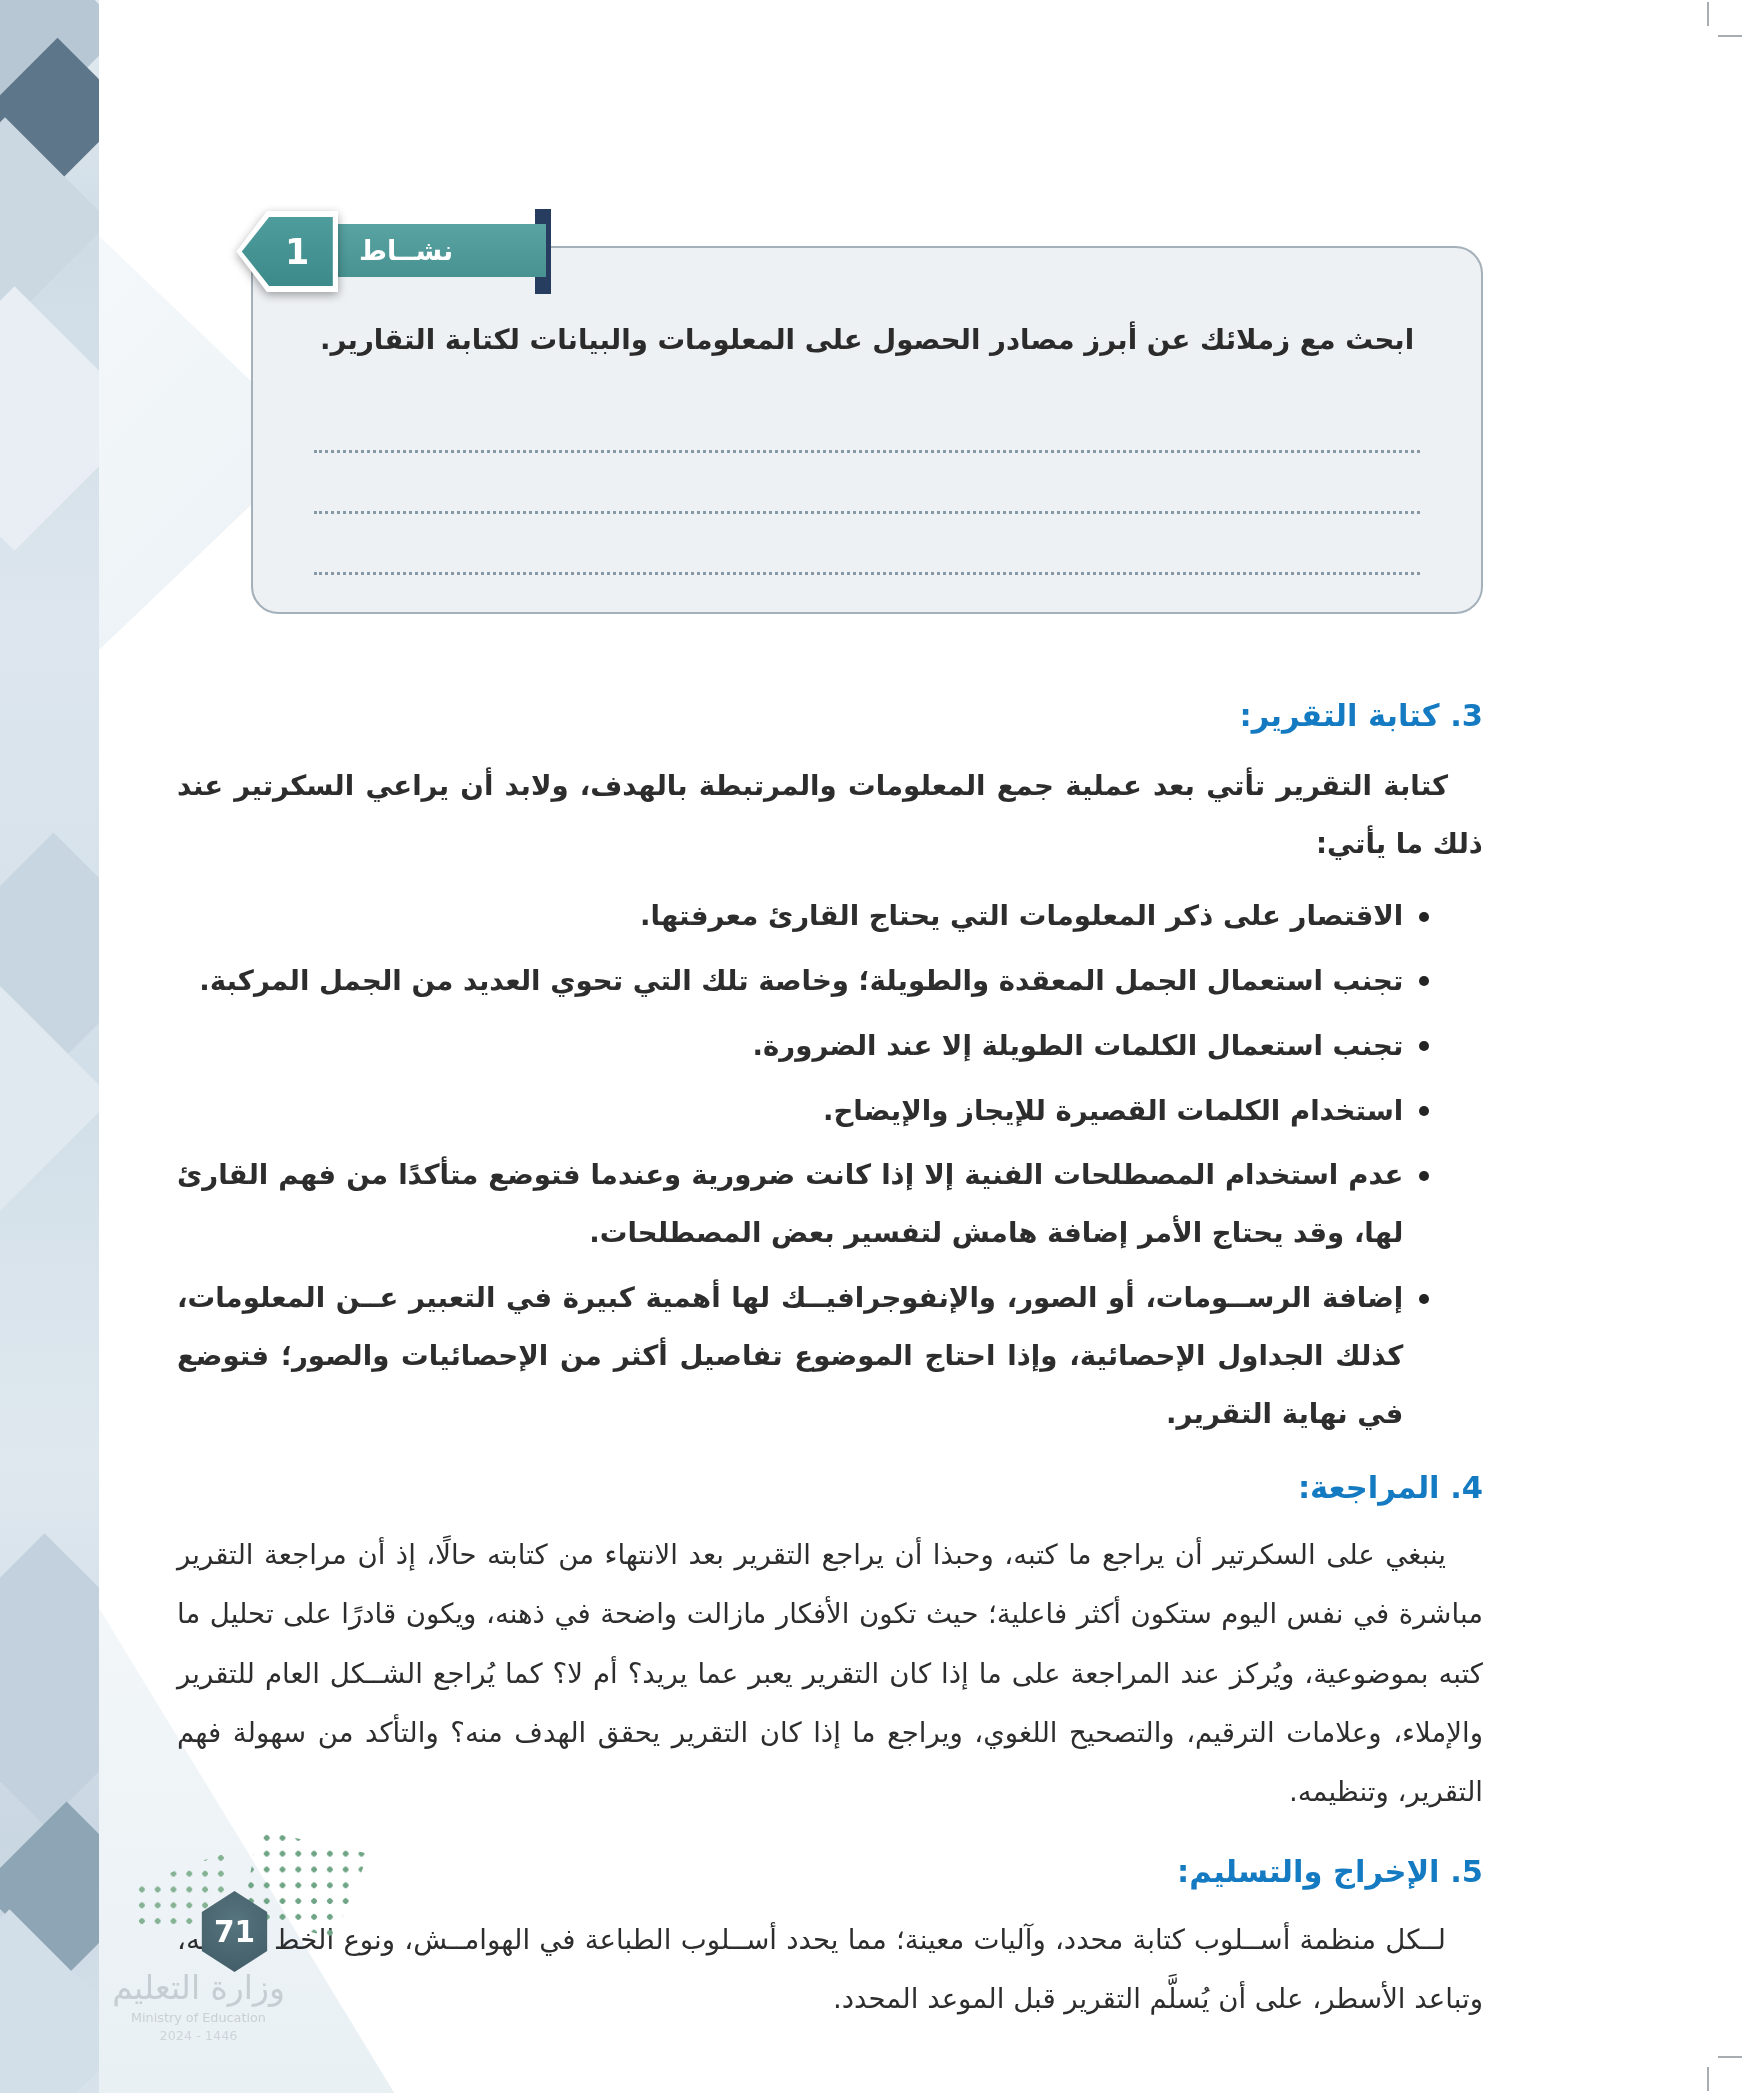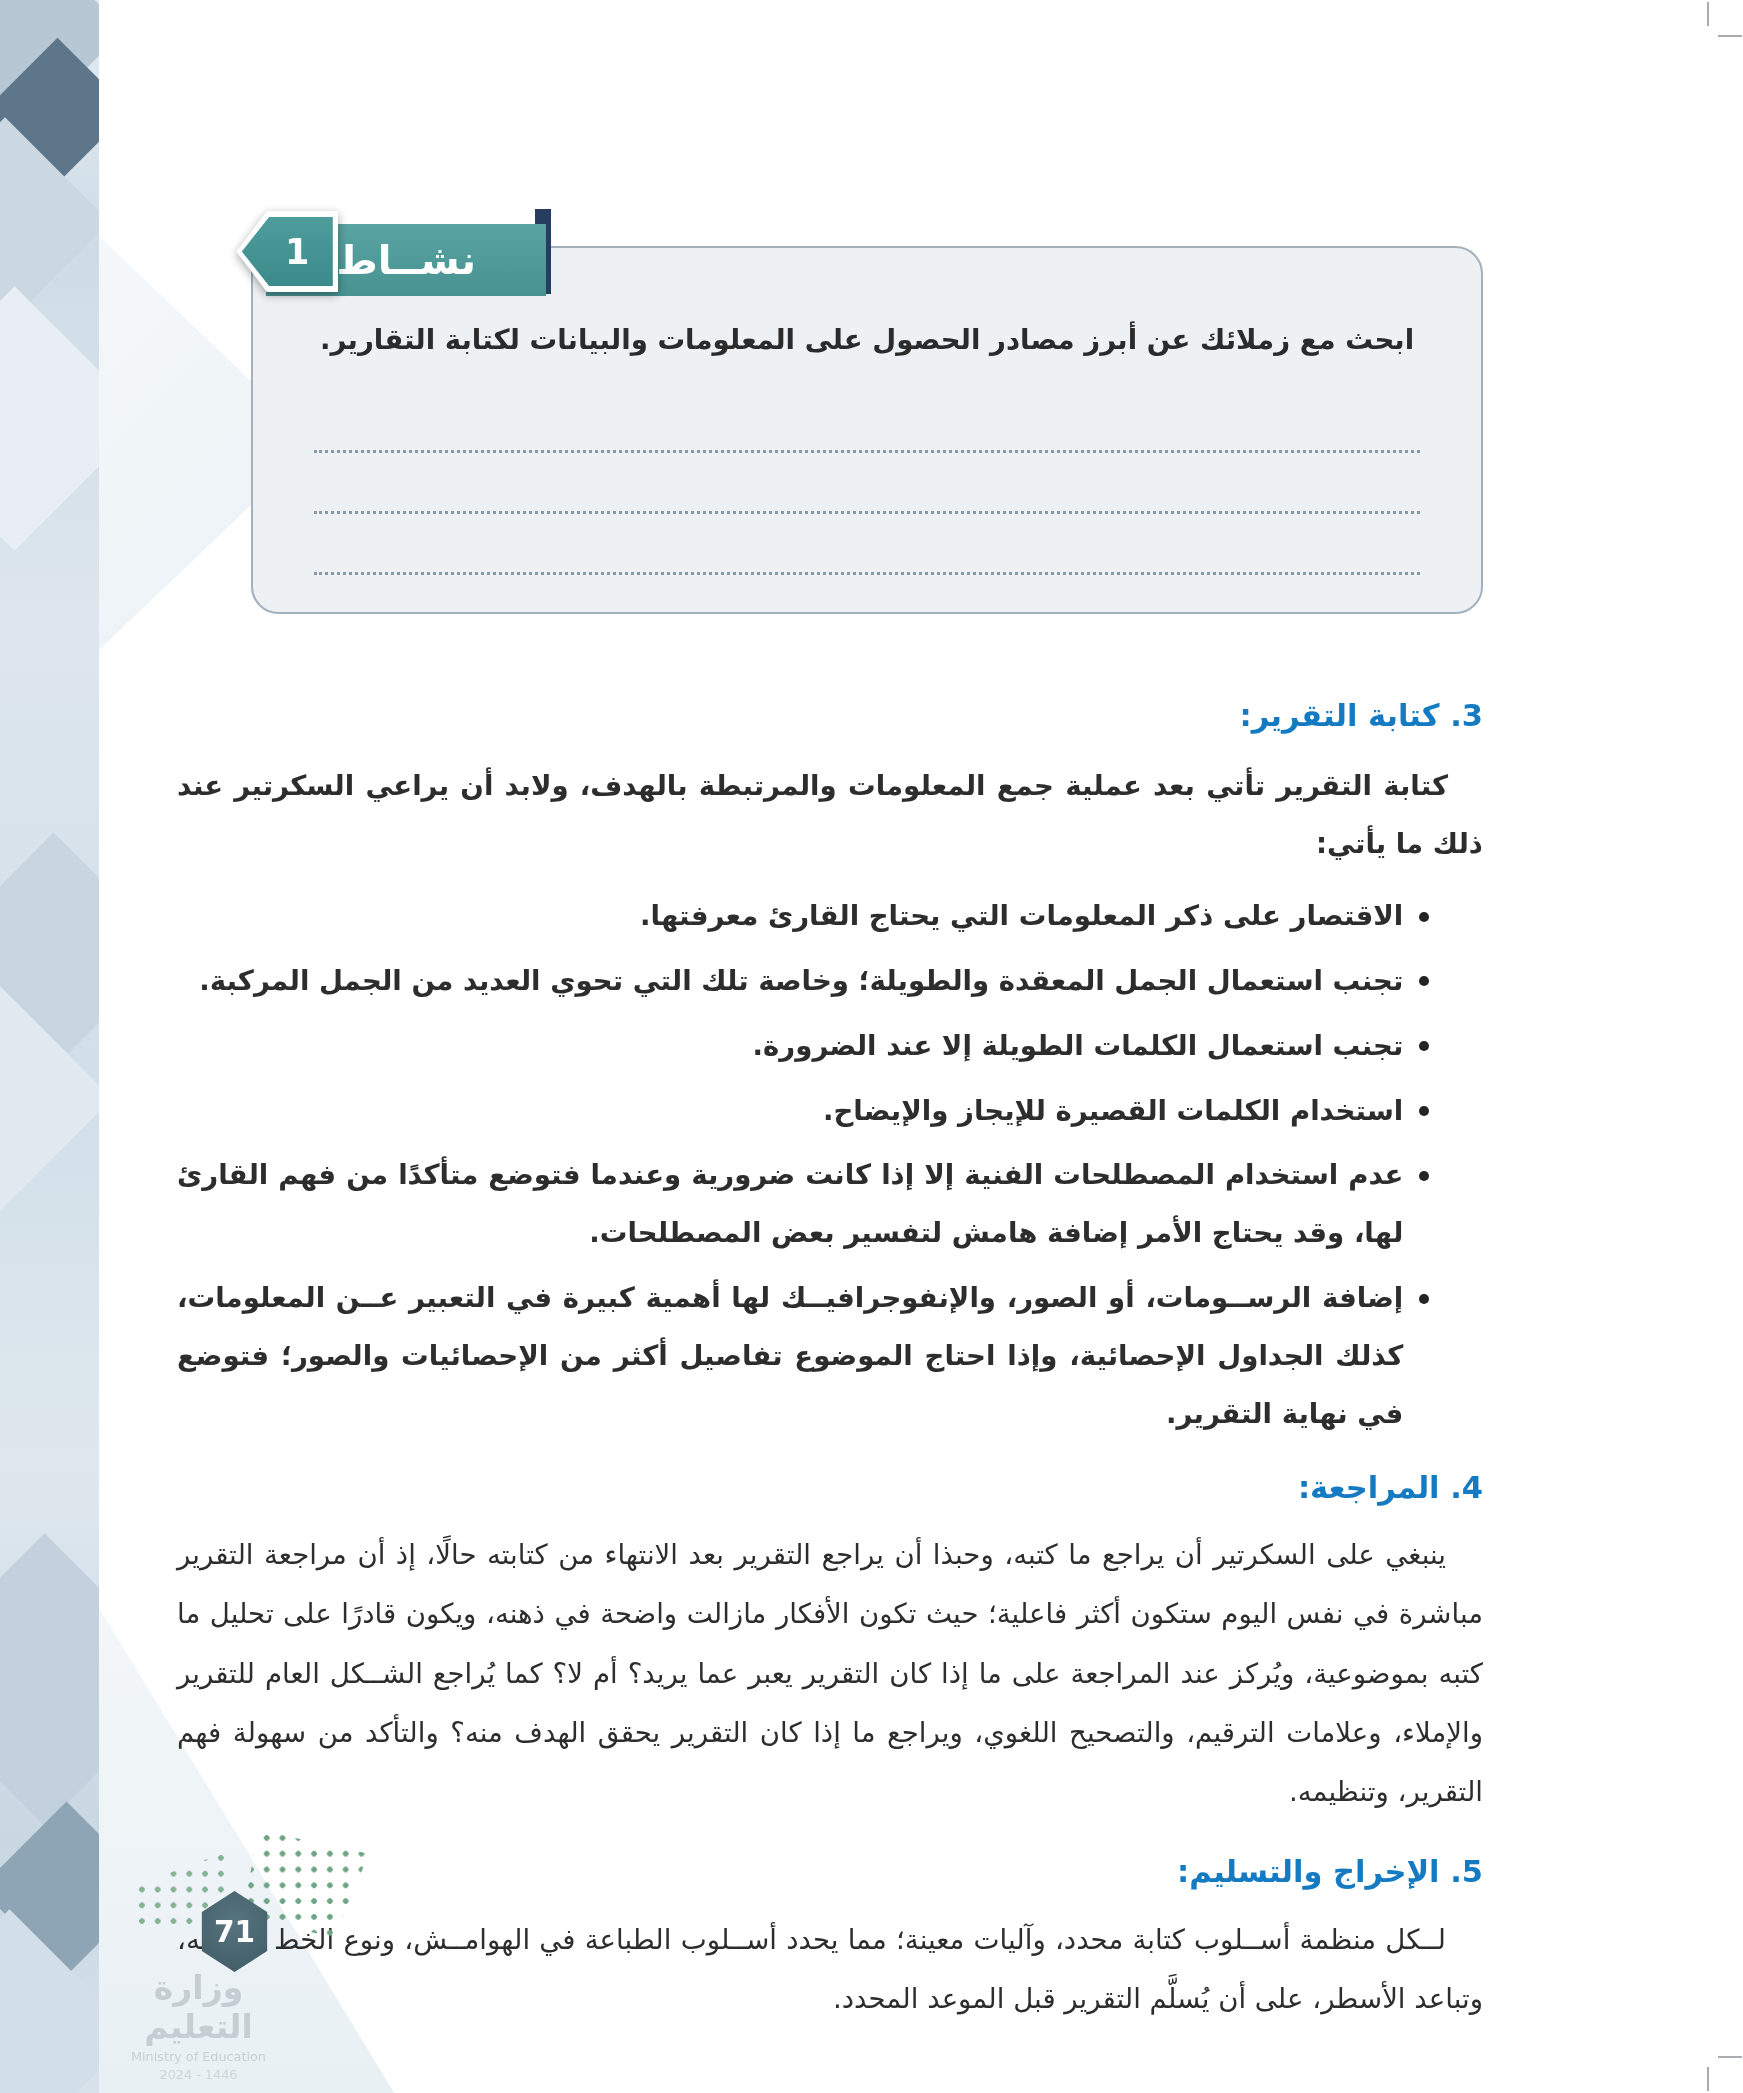--- a/index.html
+++ b/index.html
@@ -53,24 +53,24 @@
 
   
   .activity-box{
     position:relative; margin:246px 0 0 74px; height:368px;
     background:#eef1f4; border:2px solid #a4b1bb; border-radius:27.6px;
     padding:69px 61px 0 61px;
   }
   .activity-header{ position:absolute; top:-39px; left:-16.7px; width:315px; height:85px; direction:ltr; }
   .ah-navy{ position:absolute; right:0; top:0; width:16.7px; height:85px; background:#263d5f; }
   .ah-band{
-    position:absolute; right:5px; left:29.6px; top:14.8px; height:72px;
+    position:absolute; right:5px; left:29.6px; top:14.8px; height:53px;
     background:linear-gradient(180deg,#59a3a3,#489292);
     display:flex; align-items:center; justify-content:center;
-    color:#ffffff; font-size:40px; font-weight:bold; letter-spacing:1px;
+    color:#ffffff; font-size:27px; font-weight:bold; letter-spacing:1px;
   }
   .ah-pent-wrap{ position:absolute; left:0; top:2px; filter:drop-shadow(0 3.9px 4.9px rgba(0,0,0,.35)); }
   .ah-pent-outer{
     width:102px; height:81px; background:#ffffff;
     clip-path:polygon(0 50%,30% 0,100% 0,100% 100%,30% 100%);
     display:flex; align-items:center; justify-content:center;
   }
   .ah-pent-inner{
     width:91px; height:69px; background:linear-gradient(180deg,#4f9c9c,#3c8a8a);
     clip-path:polygon(0 50%,30% 0,100% 0,100% 100%,30% 100%);
@@ -117,21 +117,21 @@
     background-size:15.8px 15.8px;
   }
   .hex{
     position:absolute; left:104px; top:69px; width:71px; height:81px;
     background:radial-gradient(circle at 50% 38%,#57757f,#3e5963);
     clip-path:polygon(50% 0,96% 26%,96% 74%,50% 100%,4% 74%,4% 26%);
     display:flex; align-items:center; justify-content:center;
     color:#ffffff; font-size:29.6px; font-weight:bold;
   }
   .logo-text{ position:absolute; left:0; top:146px; width:207px; text-align:center; direction:rtl; }
-  .logo-ar{ font-size:33px; font-weight:bold; color:#c6cdd3; letter-spacing:1px; }
+  .logo-ar{ font-size:33px; font-weight:normal; color:#c6cdd3; letter-spacing:1px; }
   .logo-en{ font-size:12.8px; color:#c9cfd4; margin-top:3px; direction:ltr; }
   .logo-year{ font-size:12.8px; color:#ced4d9; margin-top:3px; direction:ltr; }
 </style>
 </head>
 <body>
 
 <div class="page">
 
   <div class="crop tl-v"></div>
   <div class="crop tl-h"></div>

